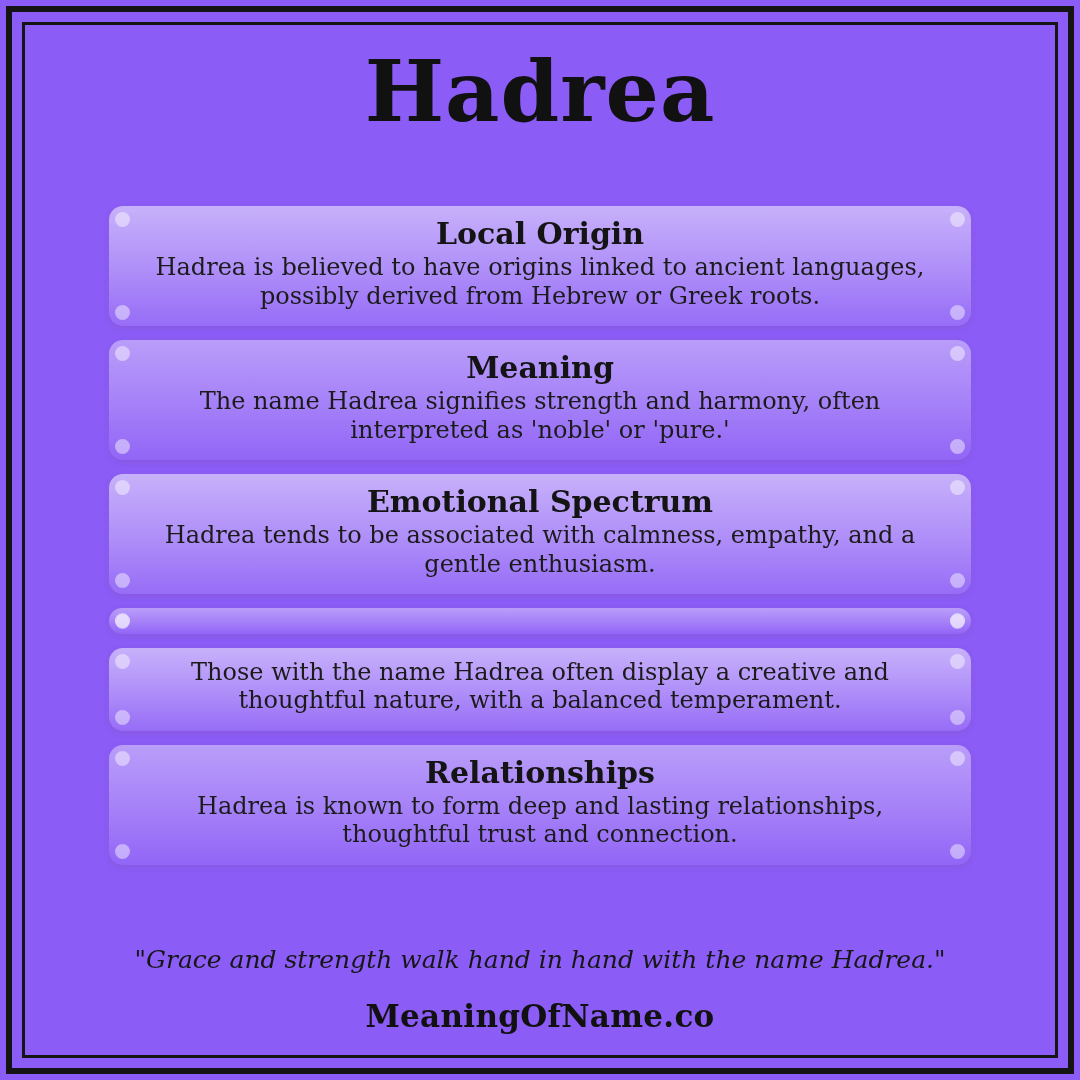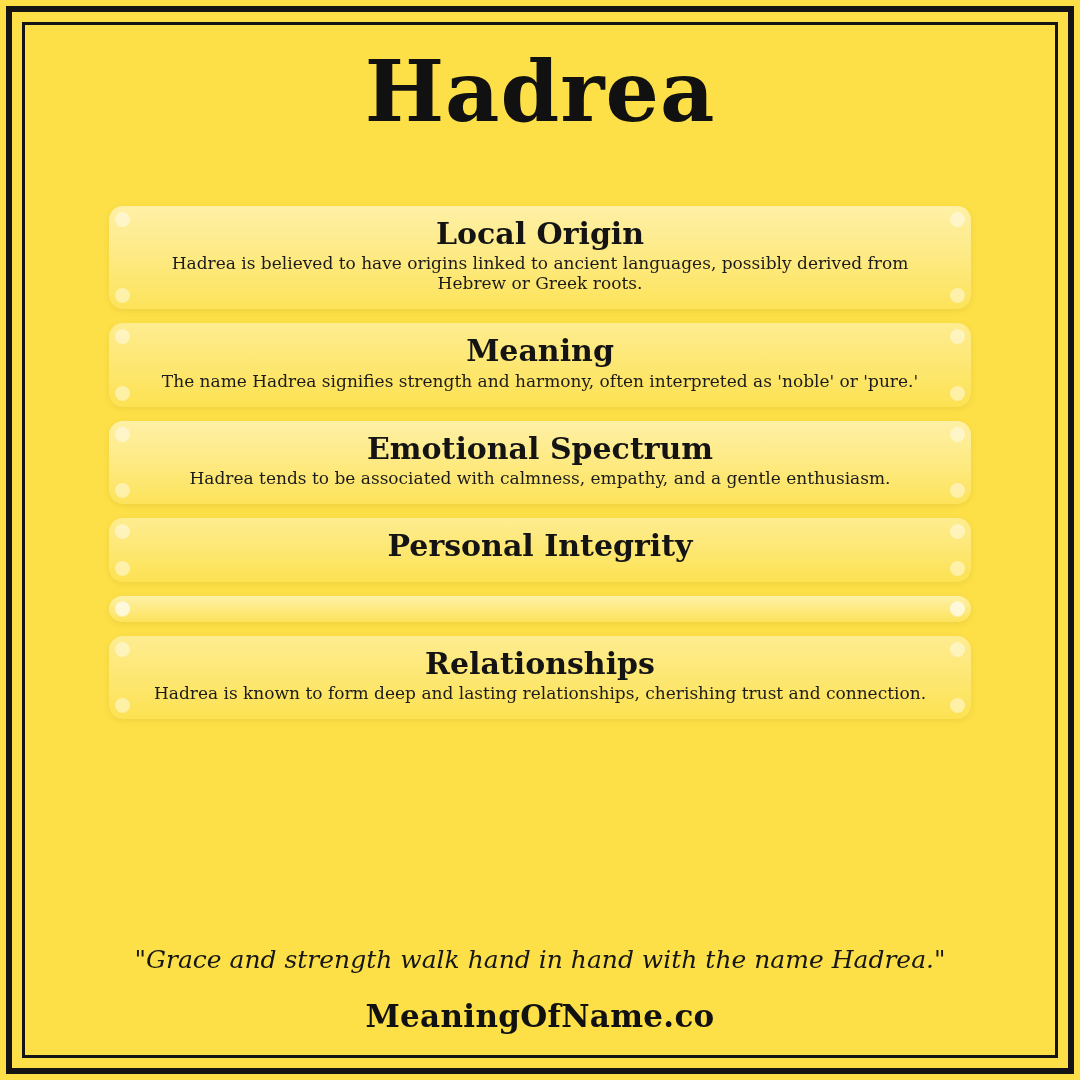--- a/index.html
+++ b/index.html
@@ -12,21 +12,21 @@
     background: #e8b93f;
     font-family: "DejaVu Serif", "Liberation Serif", serif;
     color: #1a1a1a;
     overflow: hidden;
   }
   .poster {
     position: relative;
     width: 1080px;
     height: 1080px;
     box-sizing: border-box;
-    background: #fde047;
+    background: #8b5cf6;
     padding: 8px;
   }
   
   .frame-outer {
     position: absolute;
     left: 6px;
     top: 6px;
     right: 6px;
     bottom: 6px;
     border: 6px solid #141414;
@@ -95,21 +95,21 @@
   .nub.bl { left: 6px;  bottom: 6px; }
   .nub.br { right: 6px; bottom: 6px; }
   .card-title {
     font-size: 30px;
     font-weight: bold;
     line-height: 1.18;
     margin: 0 0 2px 0;
     color: #141414;
   }
   .card-desc {
-    font-size: 17px;
+    font-size: 24px;
     line-height: 1.18;
     margin: 0;
     color: #1b1b1b;
     max-width: 800px;
     margin-left: auto;
     margin-right: auto;
   }
   .footer {
     margin-top: auto;
     width: 100%;
@@ -168,37 +168,37 @@
         <span class="nub br"></span>
         <p class="card-title">Emotional Spectrum</p>
         <p class="card-desc">Hadrea tends to be associated with calmness, empathy, and a gentle enthusiasm.</p>
       </div>
 
       <div class="card alt">
         <span class="nub tl"></span>
         <span class="nub tr"></span>
         <span class="nub bl"></span>
         <span class="nub br"></span>
-        <p class="card-title">Personal Integrity</p>
       </div>
 
       <div class="card">
         <span class="nub tl"></span>
         <span class="nub tr"></span>
         <span class="nub bl"></span>
         <span class="nub br"></span>
+        <p class="card-desc">Those with the name Hadrea often display a creative and thoughtful nature, with a balanced temperament.</p>
       </div>
 
       <div class="card alt">
         <span class="nub tl"></span>
         <span class="nub tr"></span>
         <span class="nub bl"></span>
         <span class="nub br"></span>
         <p class="card-title">Relationships</p>
-        <p class="card-desc">Hadrea is known to form deep and lasting relationships, cherishing trust and connection.</p>
+        <p class="card-desc">Hadrea is known to form deep and lasting relationships, thoughtful trust and connection.</p>
       </div>
 
     </div>
 
     <div class="footer">
       <p class="quote">"Grace and strength walk hand in hand with the name Hadrea."</p>
       <p class="brand">MeaningOfName.co</p>
     </div>
 
   </div>

